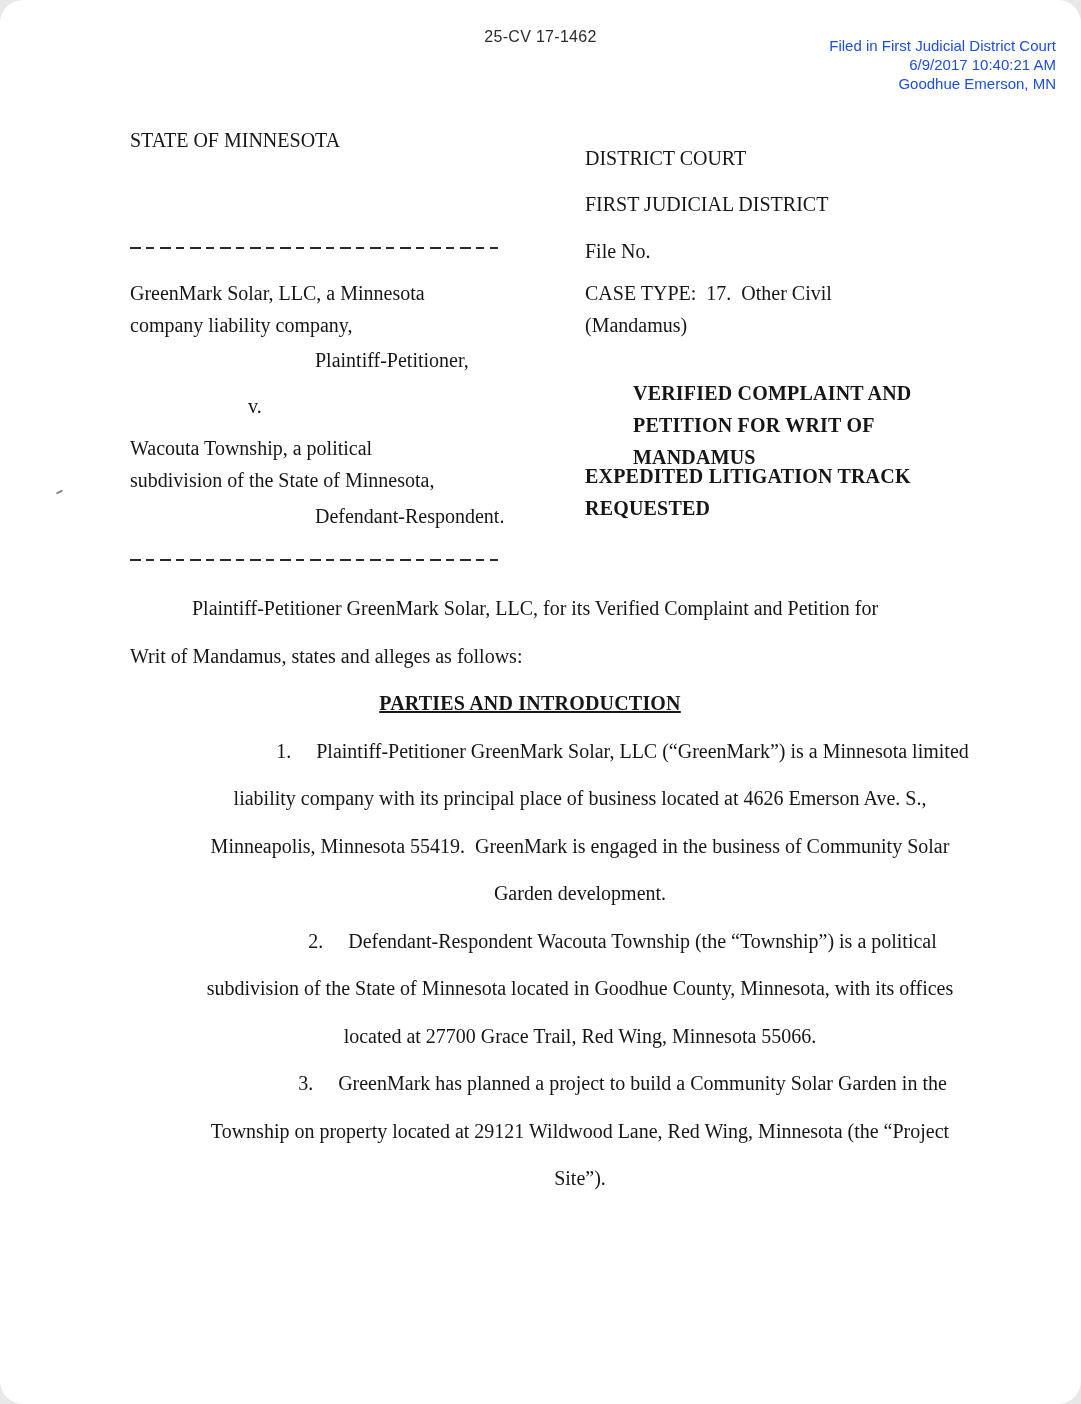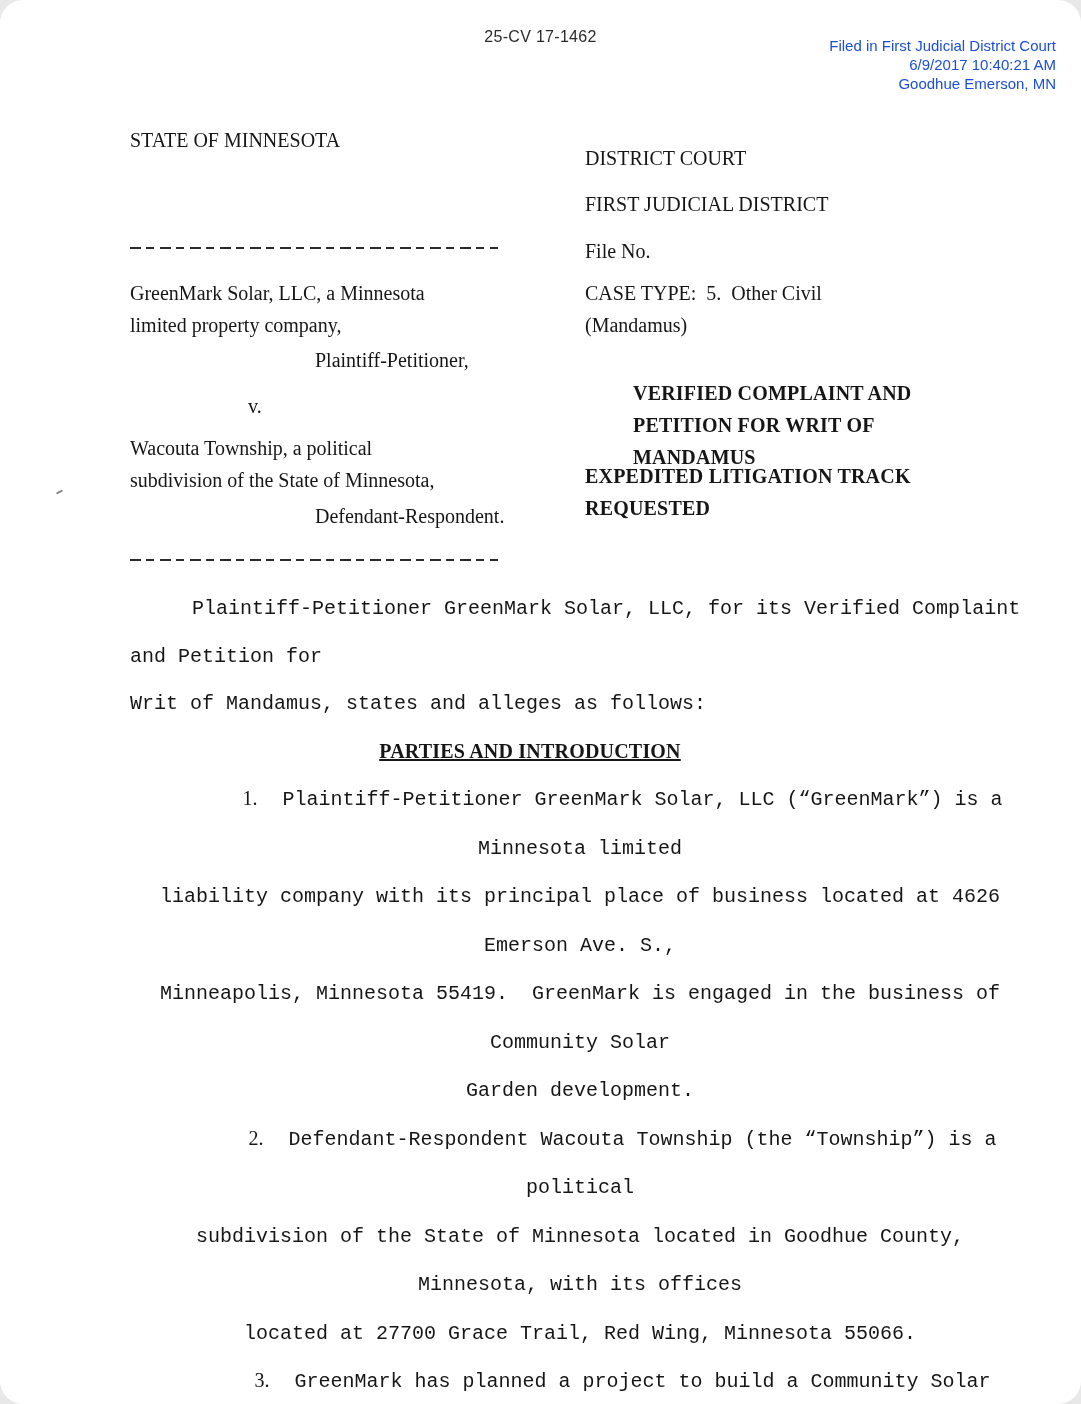--- a/index.html
+++ b/index.html
@@ -61,21 +61,21 @@
   
   .body-text {
     position: absolute;
     left: 130px;
     top: 585px;
     width: 900px;
     line-height: 47.5px;
   }
   .body-text p { margin: 0; }
   .intro-para { text-indent: 62px; }
-  .pre { white-space: pre-wrap; font-family: Liberation Mono, monospace; }
+  .pre { white-space: pre-wrap; }
   .section-heading {
     width: 800px;
     text-align: center;
     font-weight: 700;
     text-decoration: underline;
     letter-spacing: 0.2px;
   }
   .numbered { text-indent: 60px; text-align: center; }
   .para-num { display: inline-block; width: 65px; text-indent: 0; }
 
@@ -99,32 +99,32 @@
     <div>Filed in First Judicial District Court</div>
     <div>6/9/2017 10:40:21 AM</div>
     <div>Goodhue Emerson, MN</div>
   </div>
 
   <div class="scan-artifact"></div>
 
   <div class="cap cap-left" style="top:124px;">STATE OF MINNESOTA</div>
   <div class="dashline" style="top:246px;"></div>
   <div class="cap cap-left" style="top:277px; width:380px;">GreenMark Solar, LLC, a Minnesota
-limited property company,</div>
+company liability company,</div>
   <div class="cap" style="left:315px; top:344px;">Plaintiff-Petitioner,</div>
   <div class="cap" style="left:248px; top:390px;">v.</div>
   <div class="cap cap-left" style="top:432px; width:380px;">Wacouta Township, a political
 subdivision of the State of Minnesota,</div>
   <div class="cap" style="left:315px; top:500px;">Defendant-Respondent.</div>
   <div class="dashline" style="top:558px;"></div>
 
   <div class="cap cap-right" style="top:142px;">DISTRICT COURT</div>
   <div class="cap cap-right" style="top:188px;text-align:center;">FIRST JUDICIAL DISTRICT</div>
   <div class="cap cap-right" style="top:235px;">File No.</div>
-  <div class="cap cap-right" style="top:277px; width:390px;">CASE TYPE:  5.  Other Civil
+  <div class="cap cap-right" style="top:277px; width:390px;">CASE TYPE:  17.  Other Civil
 (Mandamus)</div>
   <div class="cap cap-right bold" style="top:377px; width:390px;margin-left:48px;">VERIFIED COMPLAINT AND
 PETITION FOR WRIT OF
 MANDAMUS</div>
   <div class="cap cap-right bold" style="top:460px; width:390px;">EXPEDITED LITIGATION TRACK
 REQUESTED</div>
 
   <div class="body-text">
     <p class="intro-para pre">Plaintiff-Petitioner GreenMark Solar, LLC, for its Verified Complaint and Petition for
 Writ of Mandamus, states and alleges as follows:</p>

